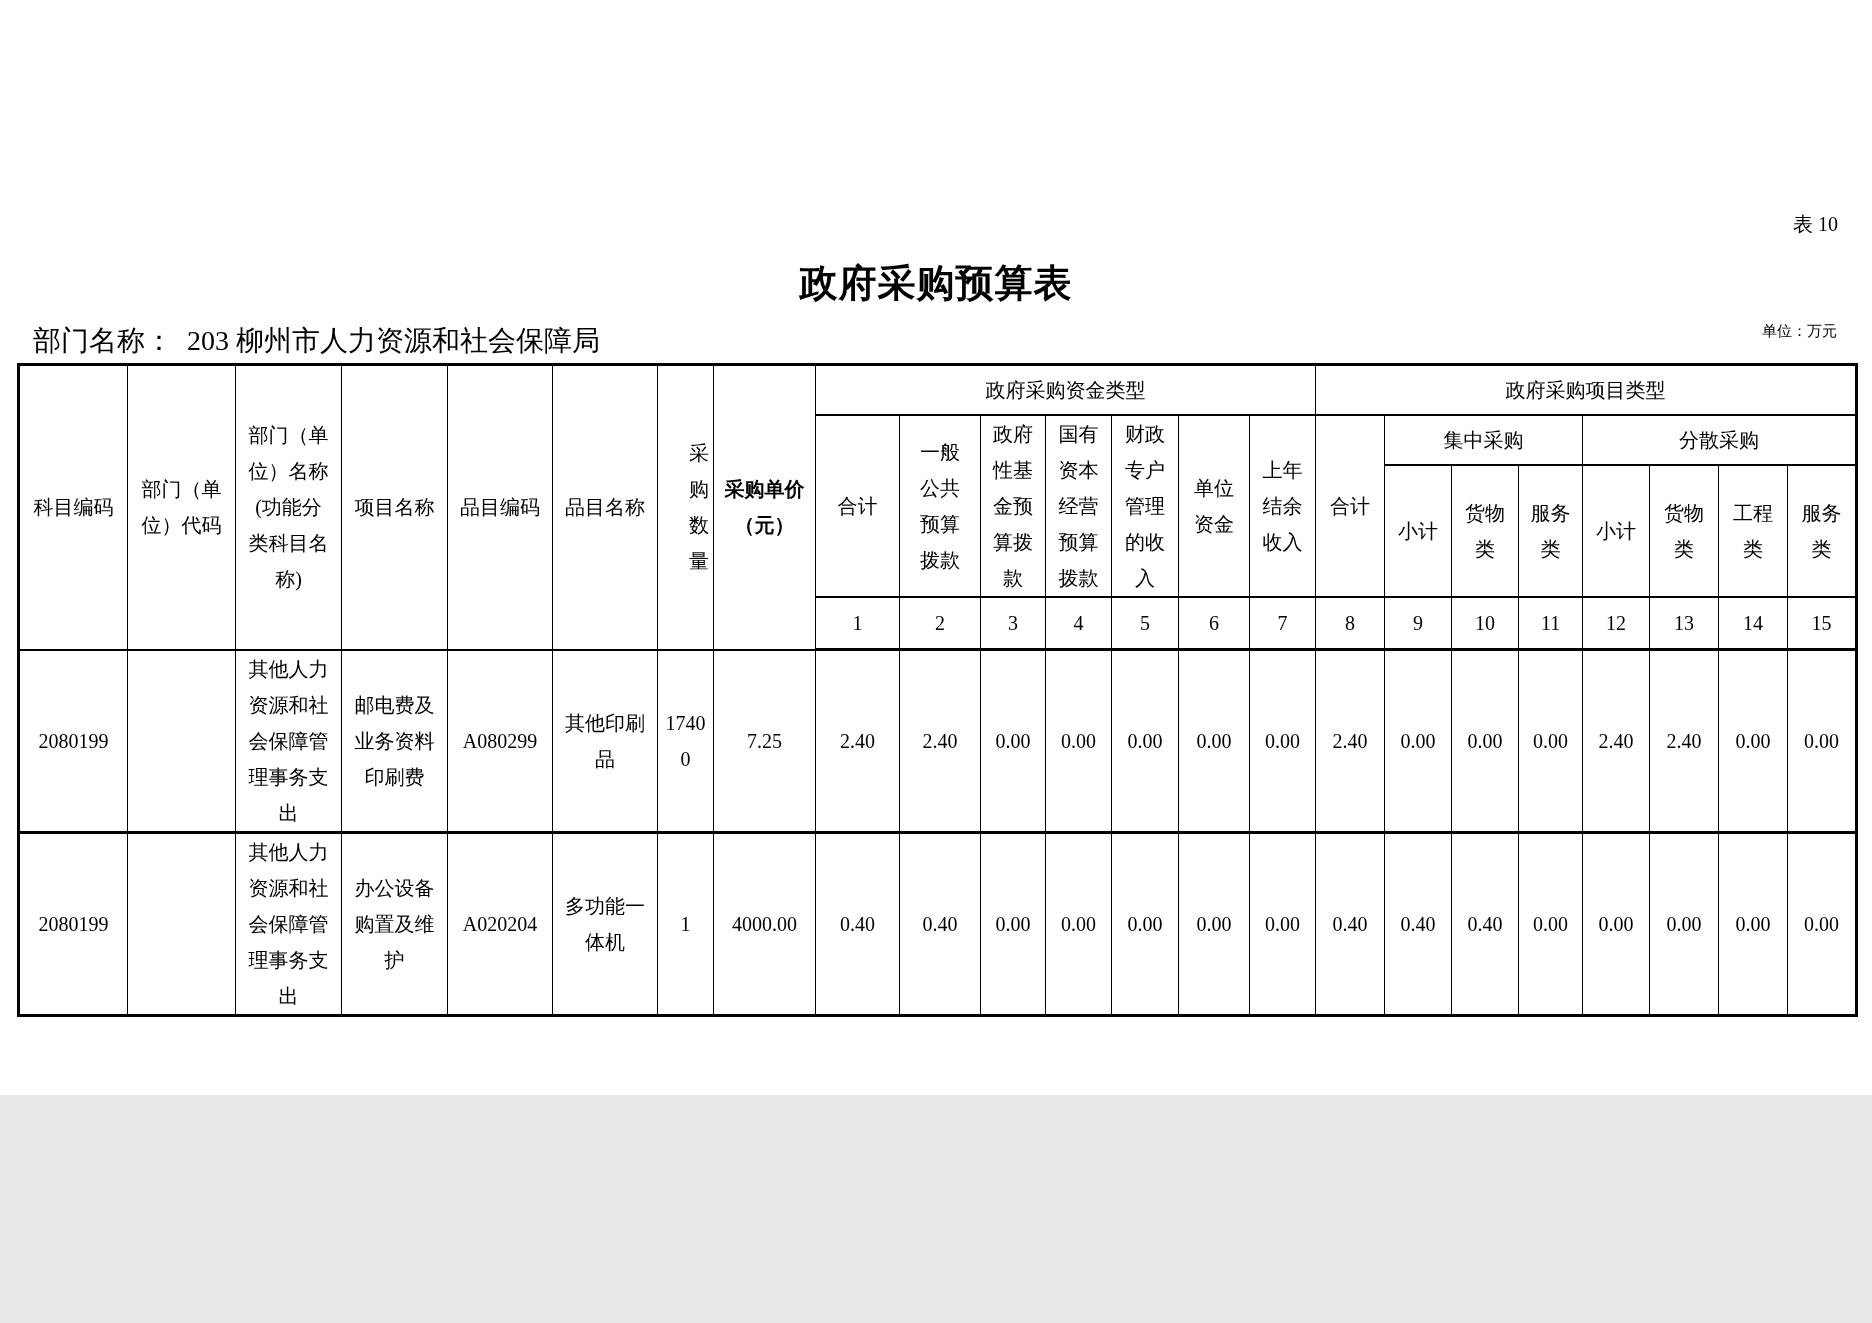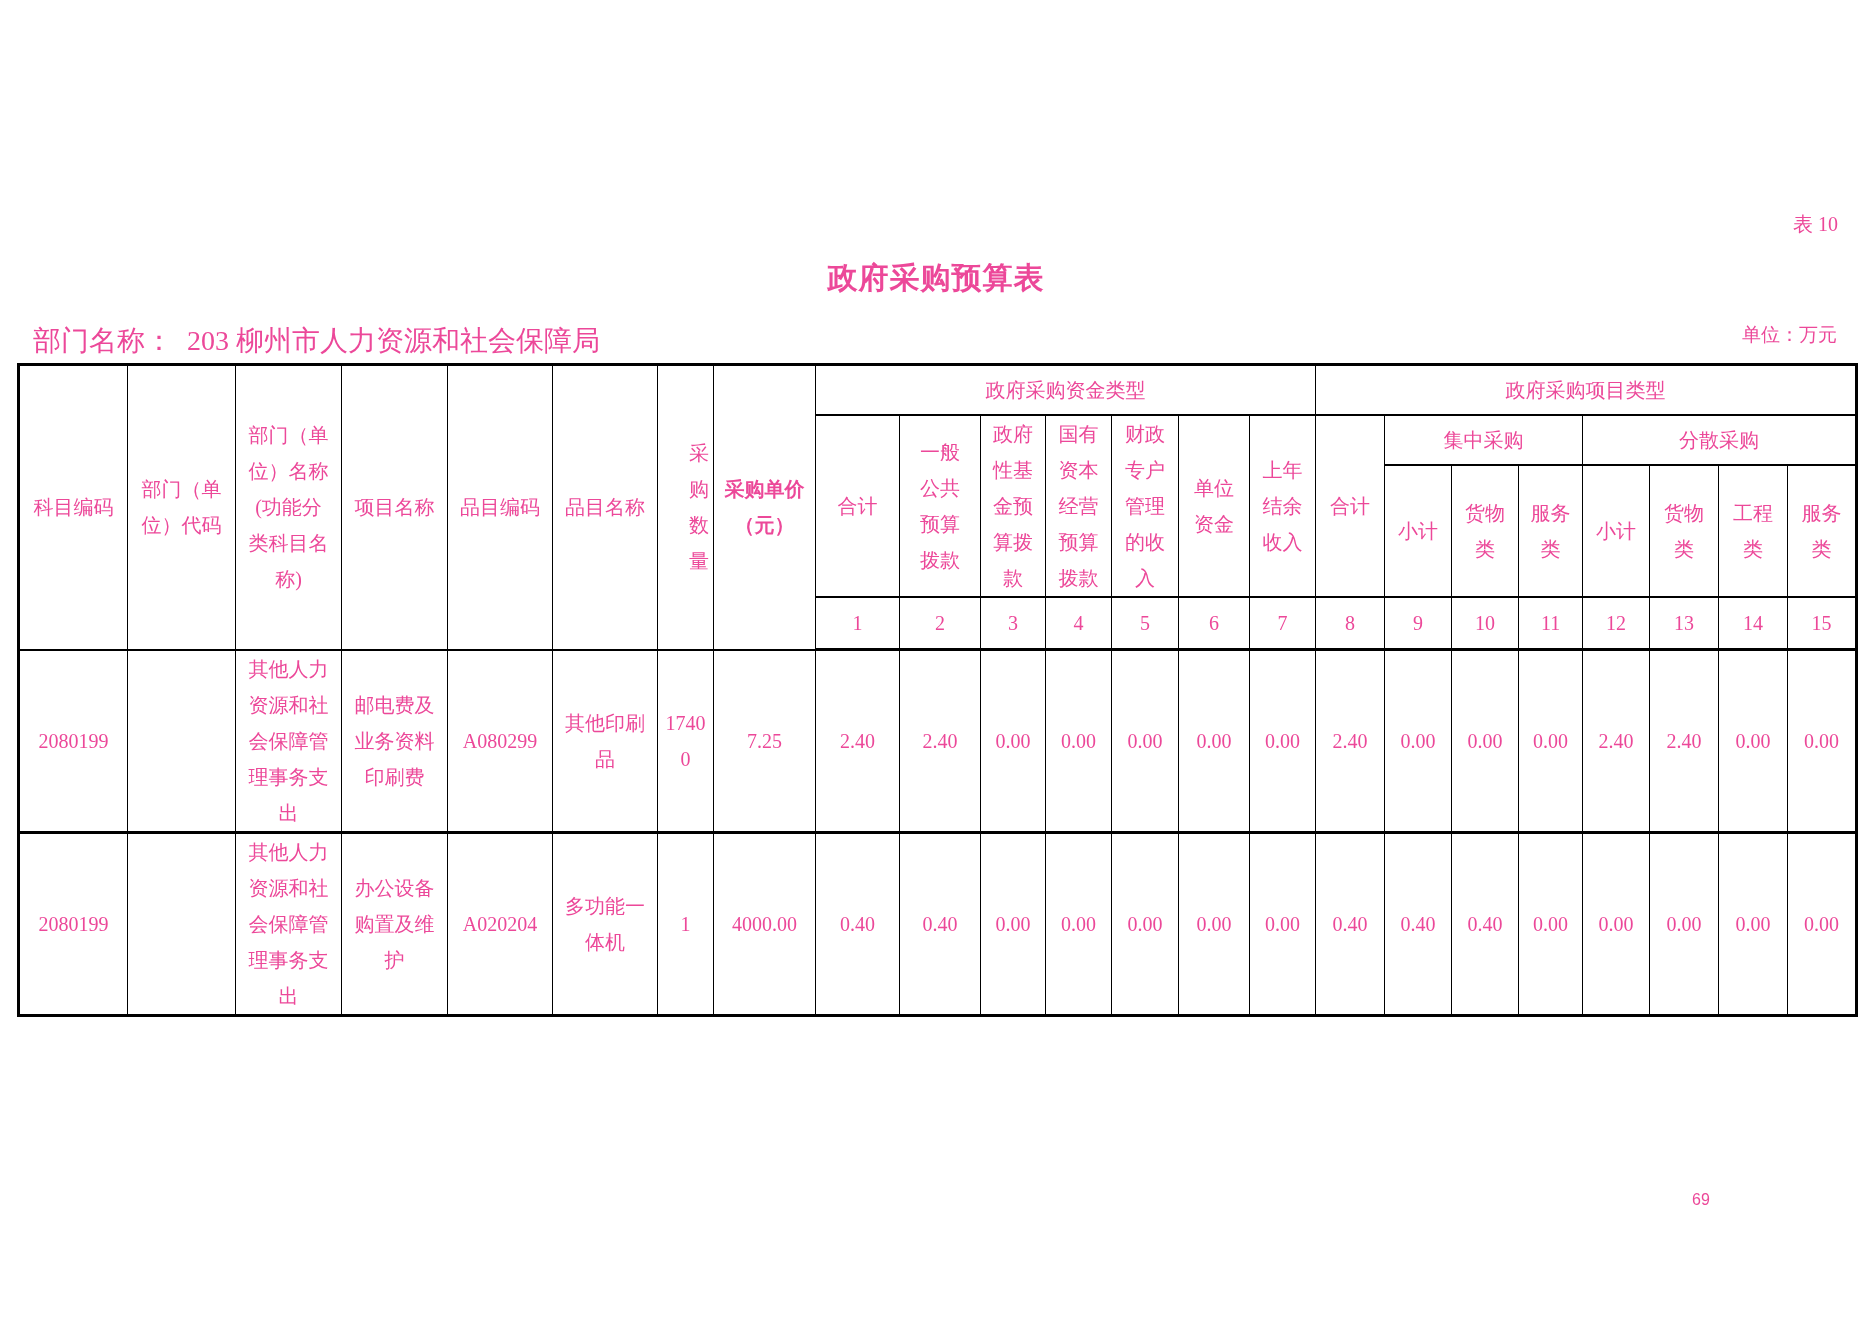--- a/index.html
+++ b/index.html
@@ -1,26 +1,26 @@
 <!DOCTYPE html>
 <html><head>
 <meta charset="utf-8">
 <style>
   html,body { margin:0; padding:0; background:#e8e8e8; }
   .page {
-    position:relative; width:1872px; height:1323px; background:#ffffff;
-    font-family:"Liberation Serif","DejaVu Serif",serif; color:#ec4899;
+    position:relative; width:1872px; height:1095px; background:#ffffff;
+    font-family:"Liberation Serif","DejaVu Serif",serif; color:#000000;
     overflow:hidden; margin:0 auto;
   }
   .table-tag { position:absolute; top:211px; right:34px; font-size:20px; }
   .doc-title { position:absolute; top:258px; left:0; width:100%; text-align:center;
-               font-size:30px; font-weight:bold; letter-spacing:1px; }
+               font-size:38px; font-weight:bold; letter-spacing:1px; }
   .dept-line { position:absolute; top:322px; left:33px; font-size:28px; }
   .dept-line .val { margin-left:14px; }
-  .unit-line { position:absolute; top:322px; right:35px; font-size:19px;text-align:center; }
+  .unit-line { position:absolute; top:322px; right:35px; font-size:15px;text-align:center; }
   .page-num { position:absolute; top:1191px; left:1692px; font-size:16px;
               font-family:"Liberation Sans","DejaVu Sans",sans-serif; }
 
   table.budget {
     position:absolute; left:17px; top:363px; width:1838px;
     border-collapse:collapse; table-layout:fixed;
     border:3px solid #000;
   }
   table.budget th, table.budget td {
     border:1.5px solid #000; border-top-width:2px; border-bottom-width:2px;

